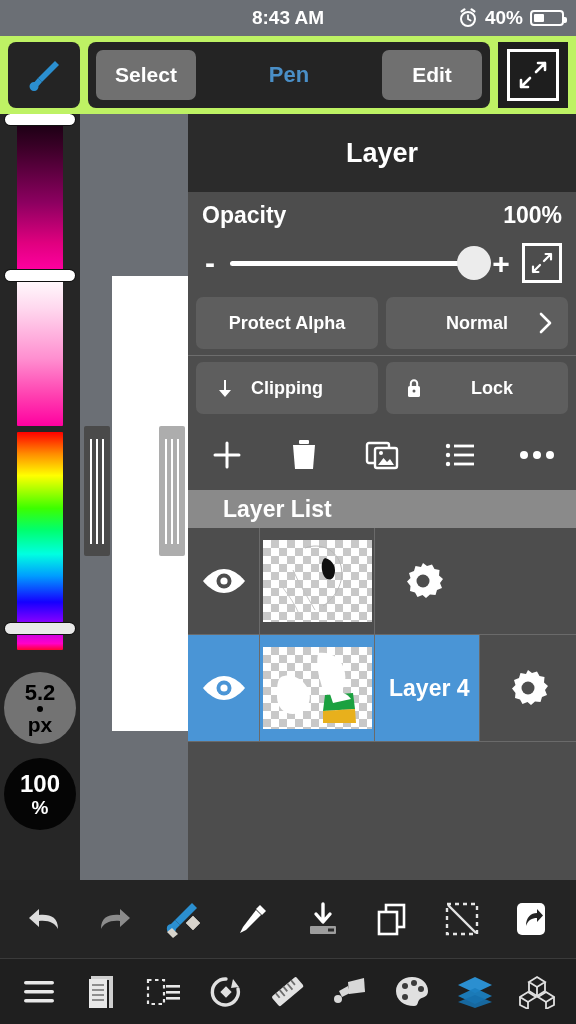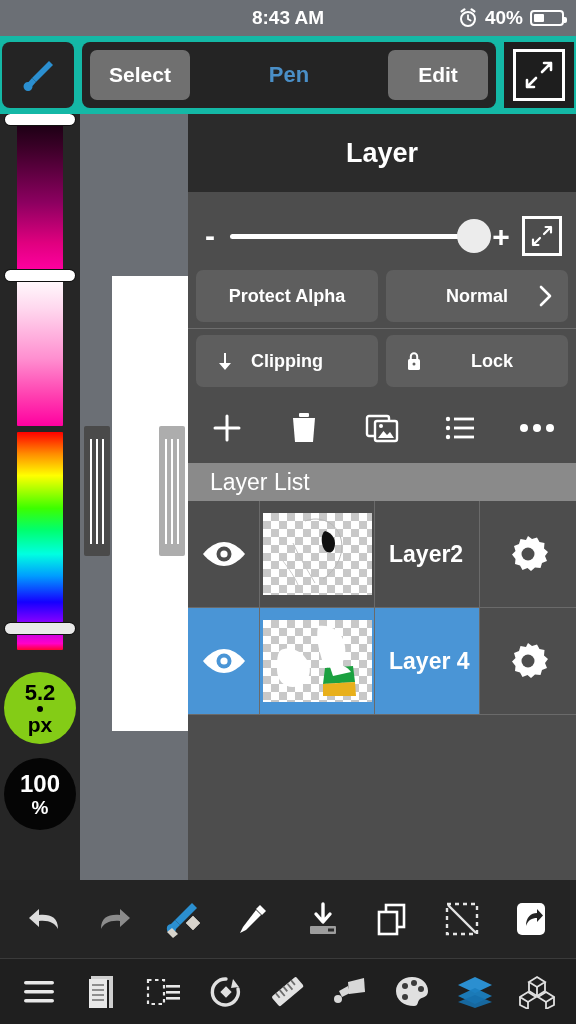--- a/index.html
+++ b/index.html
@@ -40,22 +40,22 @@
     padding:2px; position:relative;
   }
   .batt::after {
     content:""; position:absolute; right:-5px; top:5px;
     width:3px; height:6px; background:#fff; border-radius:0 2px 2px 0;
   }
   .batt span { display:block; height:100%; background:#fff; border-radius:1px; }
 
   
   .toolbar {
-    flex:0 0 78px; background:#14b8a6; display:flex; align-items:center;
-    padding:6px 2px; gap:8px;
+    flex:0 0 78px; background:#bef264; display:flex; align-items:center;
+    padding:6px 8px; gap:8px;
   }
   .tb-brush {
     width:72px; height:66px; background:#242424; border-radius:8px;
     display:flex; align-items:center; justify-content:center;
   }
   .tb-center {
     flex:1; height:66px; background:#242424; border-radius:8px;
     display:flex; align-items:center; padding:0 8px; gap:4px;
   }
   .tb-btn {
@@ -93,21 +93,21 @@
   .s-hue { height:218px; background:linear-gradient(to bottom,#ff0000,#ff8c00 10%,#ffff00 20%,#3cff00 35%,#00ff6e 45%,#00ffe1 56%,#009dff 66%,#1500ff 78%,#9000ff 88%,#ff00c8 97%,#ff0033); }
   .knob {
     position:absolute; left:-12px; width:70px; height:11px;
     background:#fff; border-radius:6px; box-shadow:0 0 0 1px #111;
   }
   .circ-size, .circ-opacity {
     width:72px; height:72px; border-radius:50%;
     display:flex; flex-direction:column; align-items:center;
     justify-content:center; line-height:1.0;
   }
-  .circ-size { background:#84cc16; color:#000; margin-top:16px; }
+  .circ-size { background:#737373; color:#000; margin-top:16px; }
   .circ-opacity { background:#050505; color:#fff; margin-top:14px; }
   .cs-num { font-size:22px; font-weight:bold; }
   .cs-dot { width:6px; height:6px; background:#000; border-radius:50%; margin:2px 0; }
   .cs-unit { font-size:21px; font-weight:bold; }
   .co-num { font-size:24px; font-weight:bold; }
   .co-unit { font-size:19px; font-weight:bold; margin-top:2px; }
 
   
   .canvasarea {
     flex:1; background:#6b6f75; position:relative; overflow:hidden;
@@ -161,21 +161,21 @@
   .lbtn .lead { position:absolute; left:18px; display:flex; }
   .divider { height:1px; background:#6d6d6d; }
   .iconrow {
     display:flex; align-items:center; justify-content:space-around;
     height:70px; background:#4d4d4d;
   }
   .irow-btn { display:flex; align-items:center; justify-content:center;
     width:56px; height:56px; }
   .lp-listhdr {
     background:#8a8a8a; height:38px; display:flex; align-items:center;
-    padding-left:22px; font-size:23px; font-weight:normal;
+    padding-left:35px; font-size:23px; font-weight:bold;
   }
   .lp-list { flex:1; overflow:hidden; background:#4d4d4d; }
   .lrow {
     height:107px; display:flex; align-items:stretch;
     border-bottom:1px solid #6a6a6a;
   }
   .lrow.sel .lr-eye, .lrow.sel .lr-thumb, .lrow.sel .lr-name { background:#4a95d6; }
   .lr-eye {
     flex:0 0 72px; background:#4d4d4d; display:flex; align-items:center;
     justify-content:center; border-right:1px solid #6a6a6a;
@@ -303,20 +303,24 @@
           <i></i>
           <i></i>
         </div>
     </div>
 
     <div class="layerpanel">
 
       <div class="lp-header">Layer</div>
 
       <div class="lp-opacity">
+        <div class="op-row1">
+          <span class="op-label">Opacity</span>
+          <span class="op-val">100%</span>
+        </div>
         <div class="op-row2">
           <span class="op-minus">-</span>
           <div class="op-track">
             <div class="op-knob"></div>
           </div>
           <span class="op-plus">+</span>
           <span class="op-expand">
             <svg width="28" height="28" viewBox="0 0 28 28">
               <path d="M16 12 L23 5 M23 5 H17.6 M23 5 V10.4" stroke="#fff" stroke-width="2.2" fill="none" stroke-linecap="round" stroke-linejoin="round"></path>
               <path d="M12 16 L5 23 M5 23 H10.4 M5 23 V17.6" stroke="#fff" stroke-width="2.2" fill="none" stroke-linecap="round" stroke-linejoin="round"></path>
@@ -414,21 +418,20 @@
           <div class="lr-thumb">
             <div class="thumbimg">
               <svg width="109" height="82" viewBox="0 0 109 82" style="position:absolute;inset:0">
                 <path d="M42 8 C58 2 74 10 78 26 C82 42 72 58 60 66" stroke="#b9b9b9" stroke-width="1" fill="none"></path>
                 <path d="M30 30 C36 44 44 56 52 70" stroke="#c4c4c4" stroke-width="1" fill="none"></path>
                 <path d="M20 48 C26 56 32 64 36 74" stroke="#cacaca" stroke-width="1" fill="none"></path>
                 <path d="M62 18 C70 20 74 28 71 36 C68 42 62 40 60 34 C58 28 58 21 62 18 Z" fill="#101010"></path>
               </svg>
             </div>
           </div>
-          <div class="lr-name">Layer2</div>
           <div class="lr-gear">
             <svg width="42" height="42" viewBox="0 0 42 42">
               <path d="M21 3 L25 6 L30 4.5 L32.5 9 L37.5 10 L37 15.5 L41 19 L38 23 L40 28 L35 30 L33.5 35 L28 34.5 L24 38 L20.5 35 L15.5 37 L13 32.5 L8 31 L8.5 26 L5 21.5 L8.5 18 L7 13 L12 11 L13.5 6 L19 7 Z" fill="#fff"></path>
               <circle cx="21" cy="21" r="6.5" fill="#4d4d4d"></circle>
             </svg>
           </div>
         </div>
 
         <div class="lrow sel">
           <div class="lr-eye">

